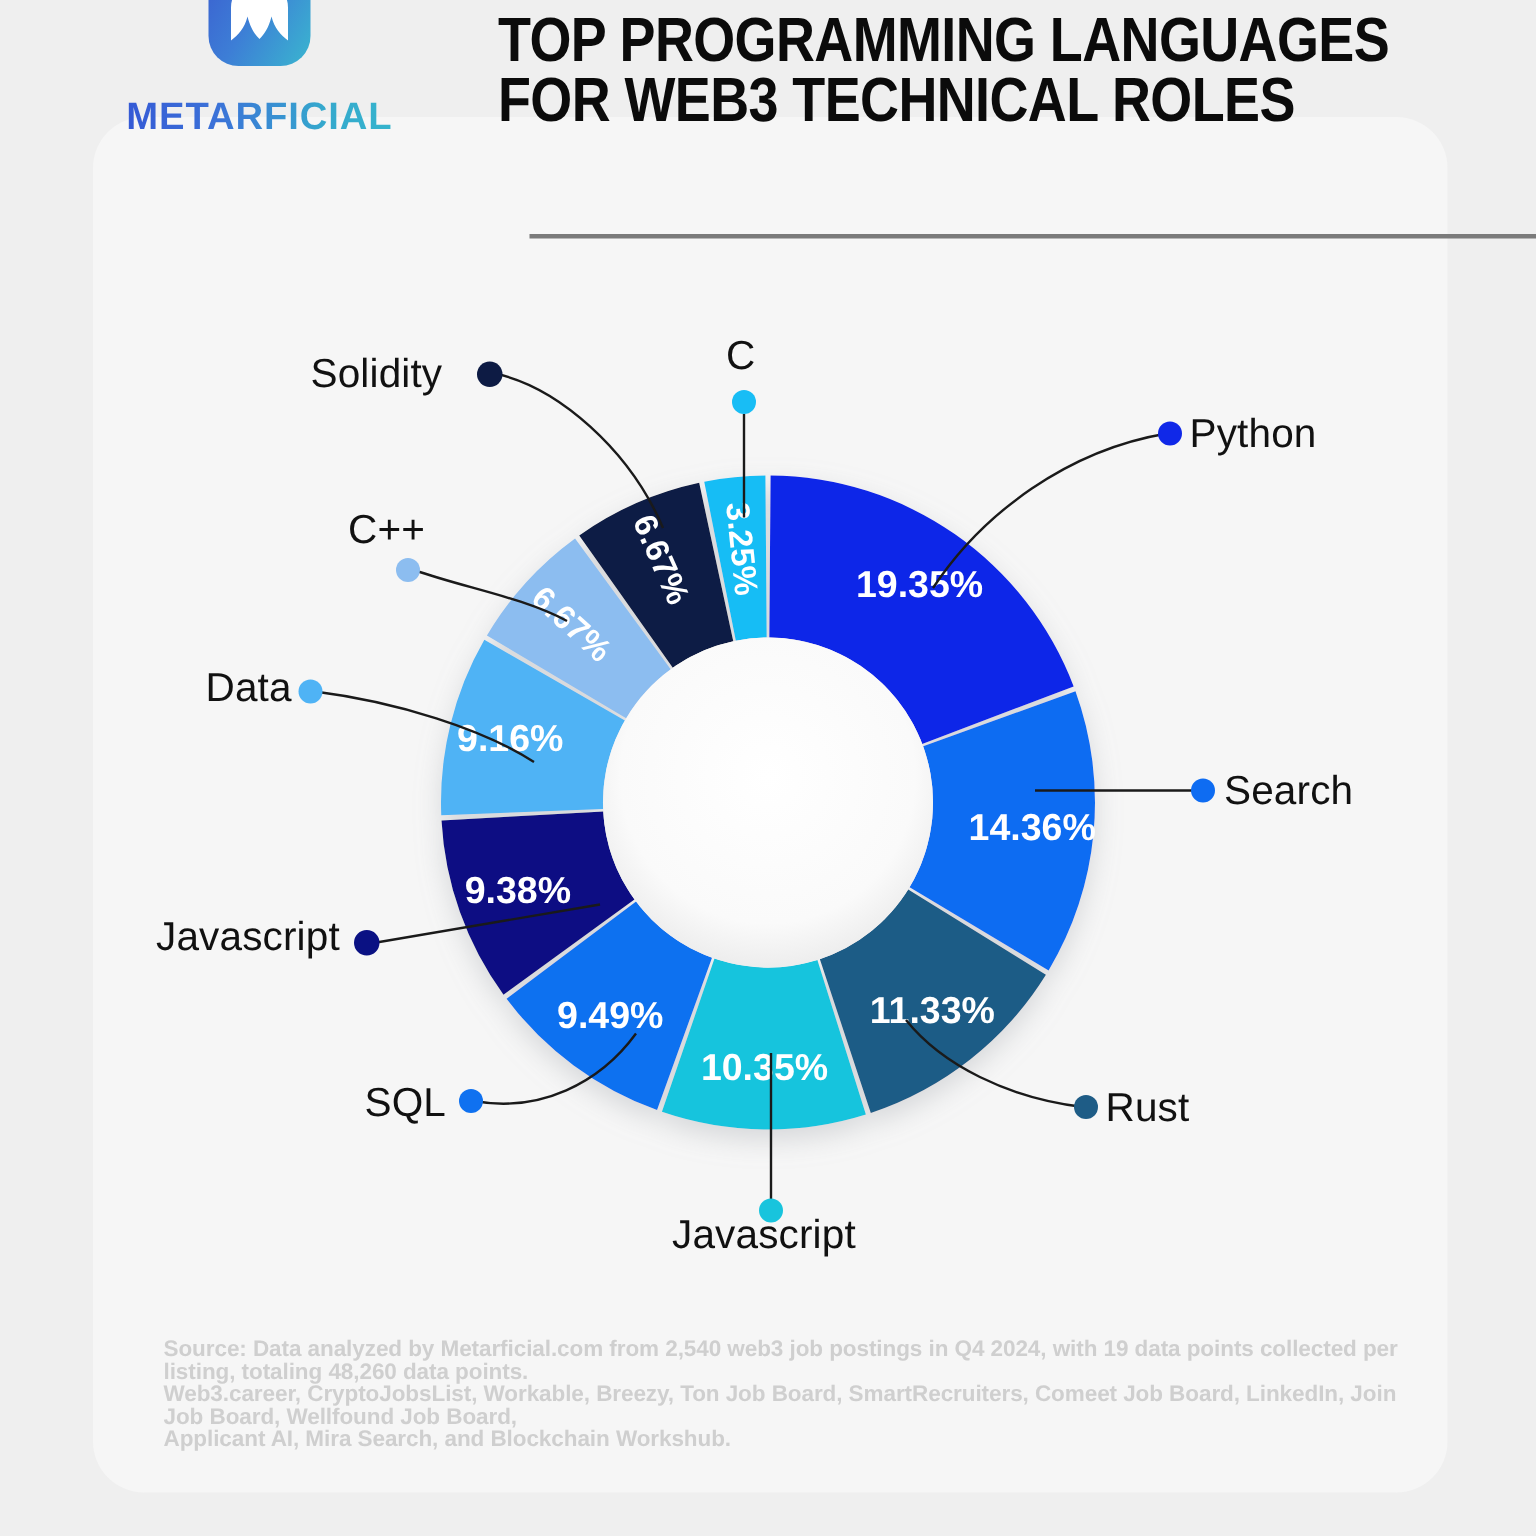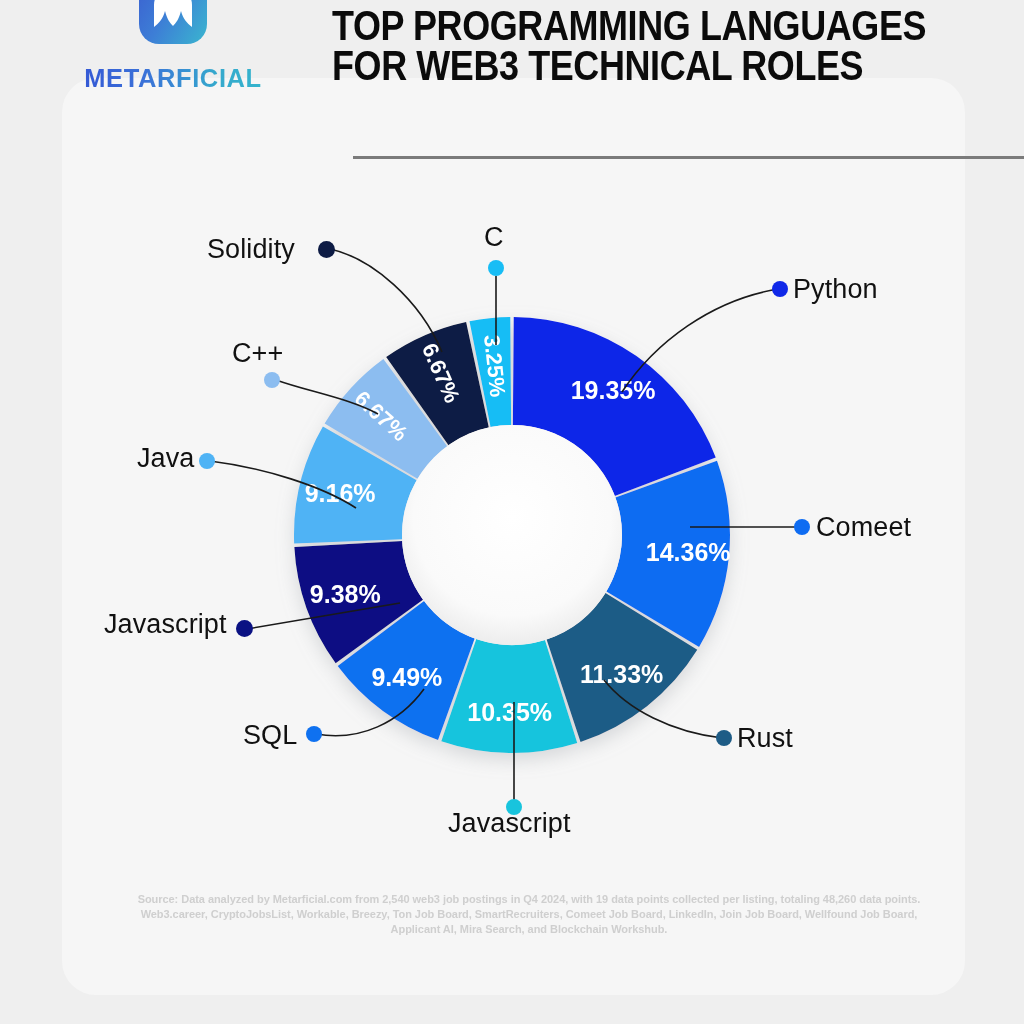--- a/index.html
+++ b/index.html
@@ -70,22 +70,22 @@
     font-family: "Liberation Sans", sans-serif;
     font-size: 27px; color: #111; white-space: nowrap;
     letter-spacing: .1px;
   }
   .leader-dot { position: absolute; border-radius: 50%; }
 
   
   .source {
     position: absolute; left: 109px; top: 892px; width: 840px;
     font-family: "Liberation Sans", sans-serif;
-    font-size: 11px; line-height: 15.1px;
-    font-weight: 700; color: #cfcfcf; letter-spacing: -0.05px; text-align: center;
+    font-size: 15px; line-height: 15.1px;
+    font-weight: 700; color: #cfcfcf; letter-spacing: -0.05px;
   }
 </style>
 </head>
 <body>
 
 <div id="root">
 
   <div class="card"></div>
 
   <div class="logo-wrap">
@@ -158,36 +158,36 @@
     <div class="leader-dot" style="left:318px; top:241px; width:17px; height:17px; background:#0d1b44;"></div>
     <div class="leader-text" style="left:207px; top:234px;">Solidity</div>
 
     <div class="leader-dot" style="left:488px; top:260px; width:16px; height:16px; background:#18bdf5;"></div>
     <div class="leader-text" style="left:484px; top:222px;">C</div>
 
     <div class="leader-dot" style="left:264px; top:372px; width:16px; height:16px; background:#8cbdf0;"></div>
     <div class="leader-text" style="left:232px; top:338px;">C++</div>
 
     <div class="leader-dot" style="left:199px; top:453px; width:16px; height:16px; background:#4fb3f5;"></div>
-    <div class="leader-text" style="left:137px; top:443px;">Java</div>
+    <div class="leader-text" style="left:137px; top:443px;">Data</div>
 
     <div class="leader-dot" style="left:236px; top:620px; width:17px; height:17px; background:#0a1183;"></div>
     <div class="leader-text" style="left:104px; top:609px;">Javascript</div>
 
     <div class="leader-dot" style="left:306px; top:726px; width:16px; height:16px; background:#0f71f0;"></div>
     <div class="leader-text" style="left:243px; top:720px;">SQL</div>
 
     <div class="leader-dot" style="left:506px; top:799px; width:16px; height:16px; background:#18c4dd;"></div>
     <div class="leader-text" style="left:448px; top:808px;">Javascript</div>
 
     <div class="leader-dot" style="left:716px; top:730px; width:16px; height:16px; background:#1e5c86;"></div>
     <div class="leader-text" style="left:737px; top:723px;text-align:right;">Rust</div>
 
     <div class="leader-dot" style="left:794px; top:519px; width:16px; height:16px; background:#0e6cf2;"></div>
-    <div class="leader-text" style="left:816px; top:512px;">Comeet</div>
+    <div class="leader-text" style="left:816px; top:512px;">Search</div>
 
     <div class="leader-dot" style="left:772px; top:281px; width:16px; height:16px; background:#1028e8;"></div>
     <div class="leader-text" style="left:793px; top:274px;">Python</div>
   </div>
 
   <div class="source">
     <div>Source: Data analyzed by Metarficial.com from 2,540 web3 job postings in Q4 2024, with 19 data points collected per listing, totaling 48,260  data points.</div>
     <div>Web3.career, CryptoJobsList, Workable, Breezy, Ton Job Board, SmartRecruiters, Comeet Job Board, LinkedIn,  Join Job Board, Wellfound Job Board,</div>
     <div>Applicant AI, Mira Search, and Blockchain Workshub.</div>
   </div>

